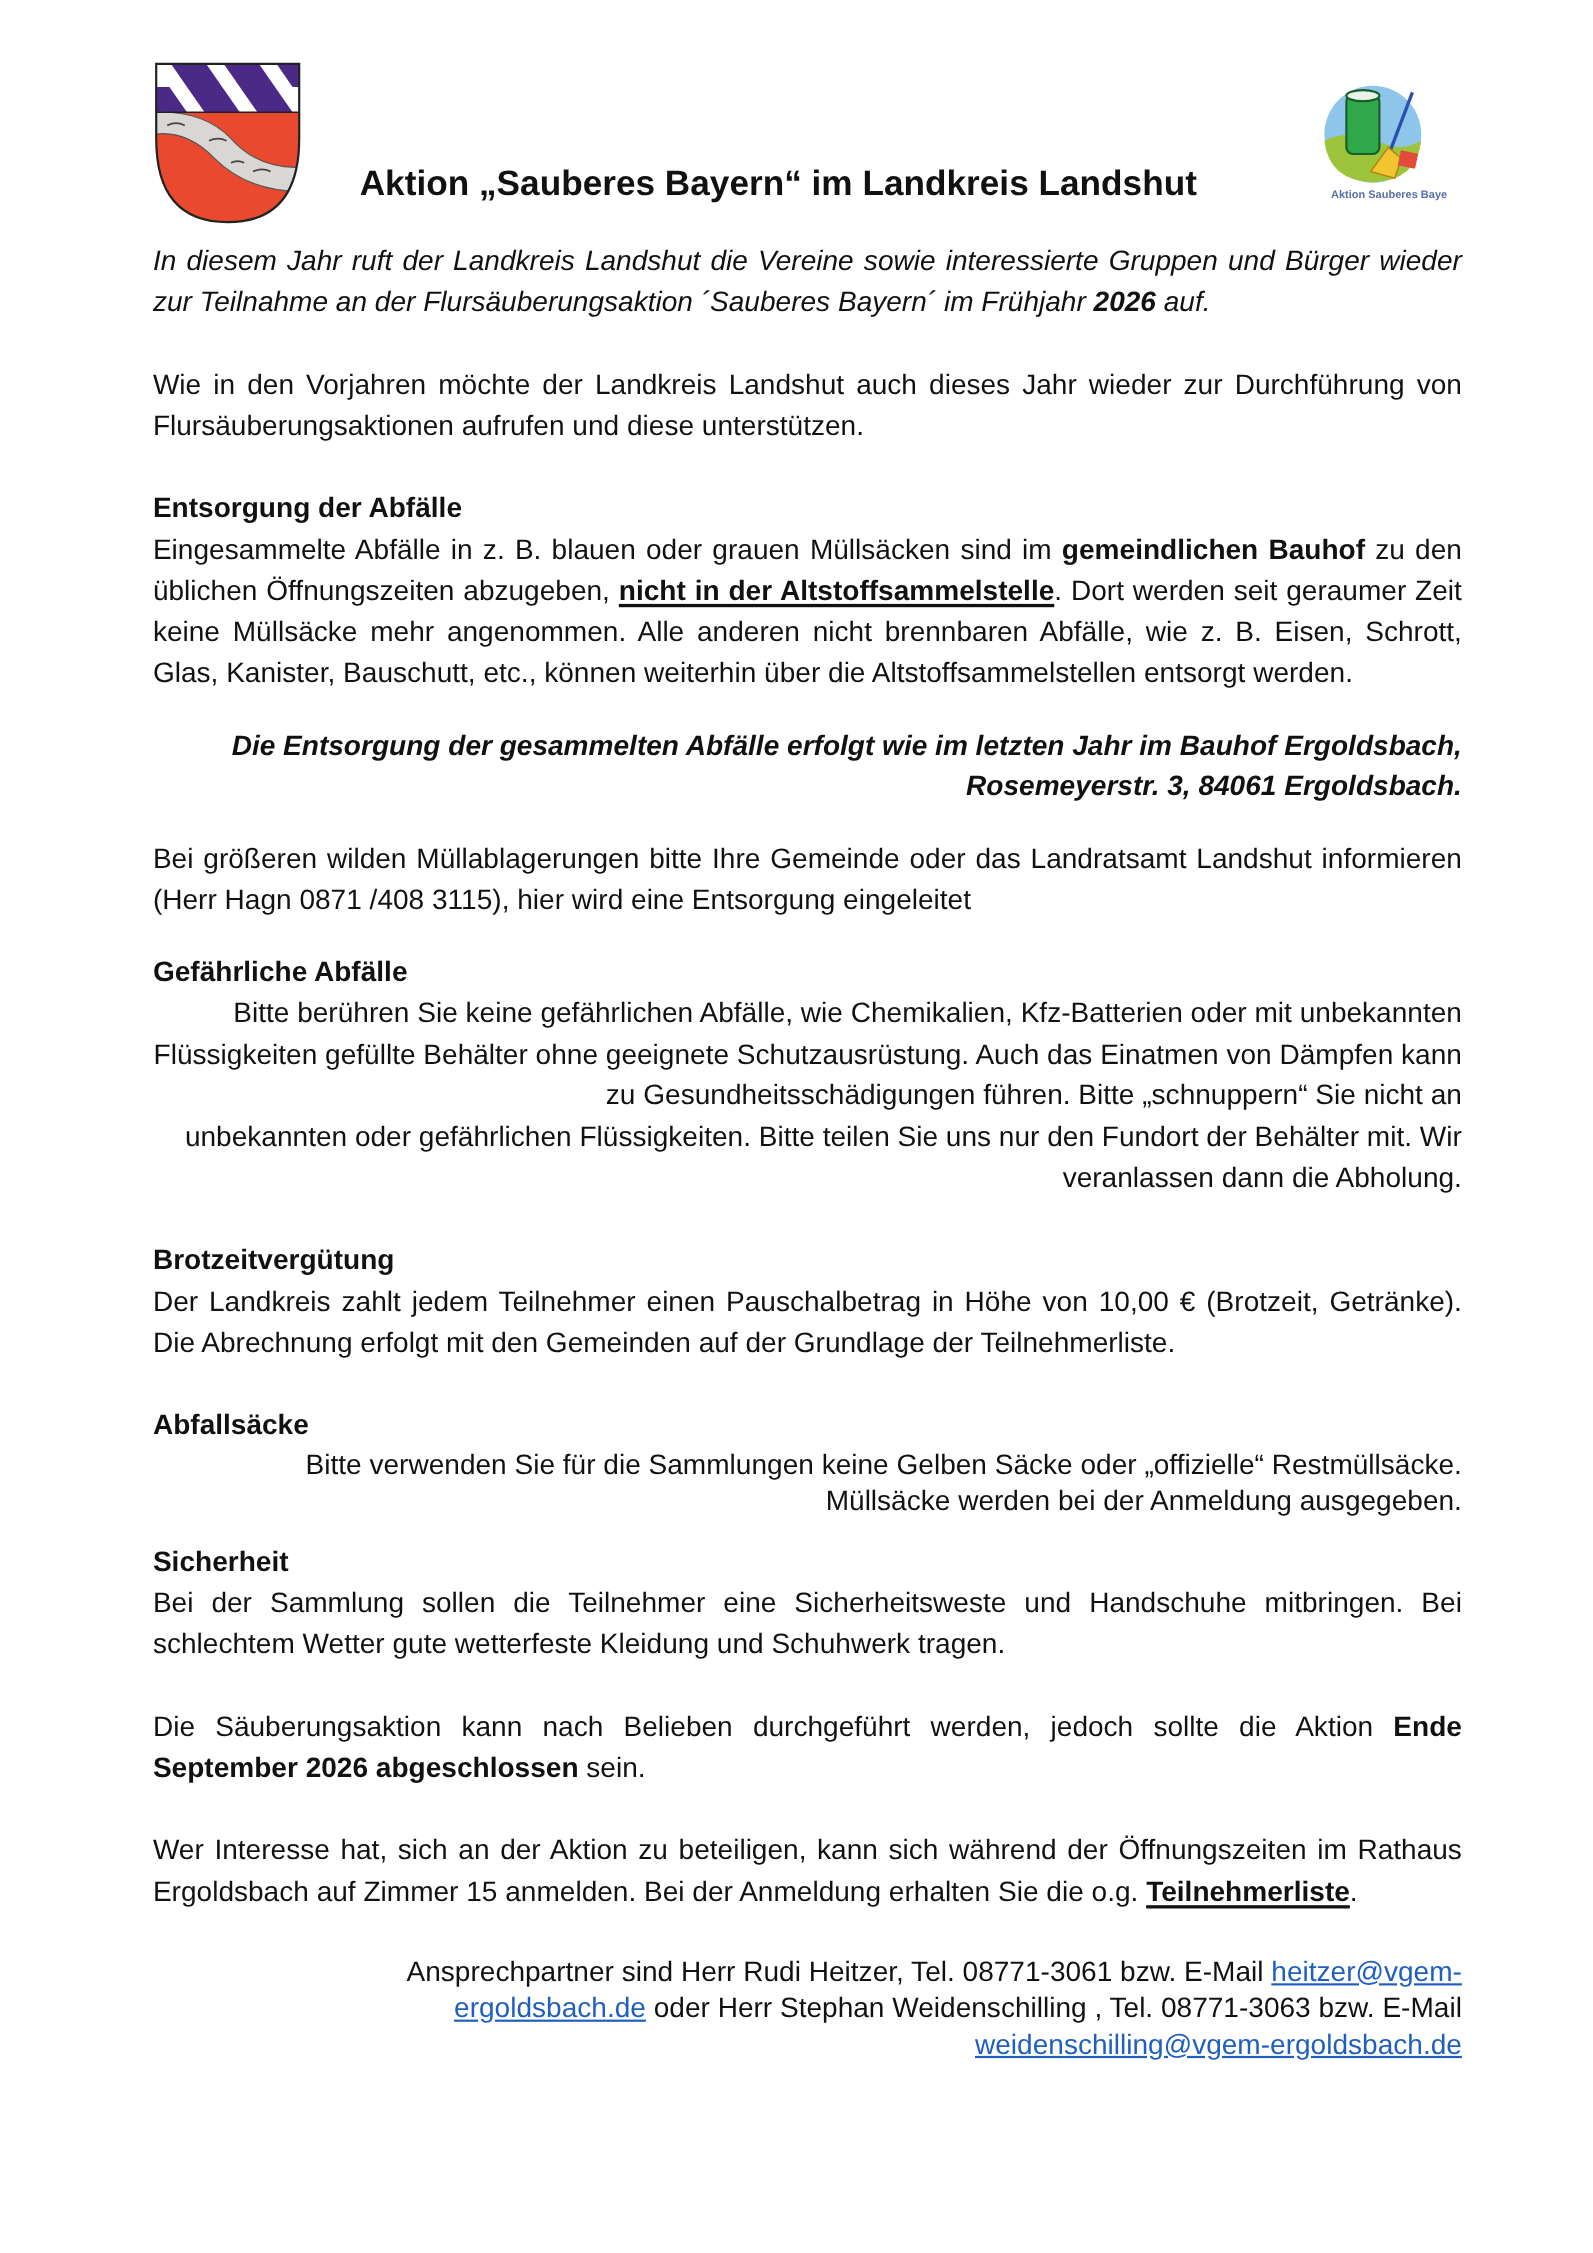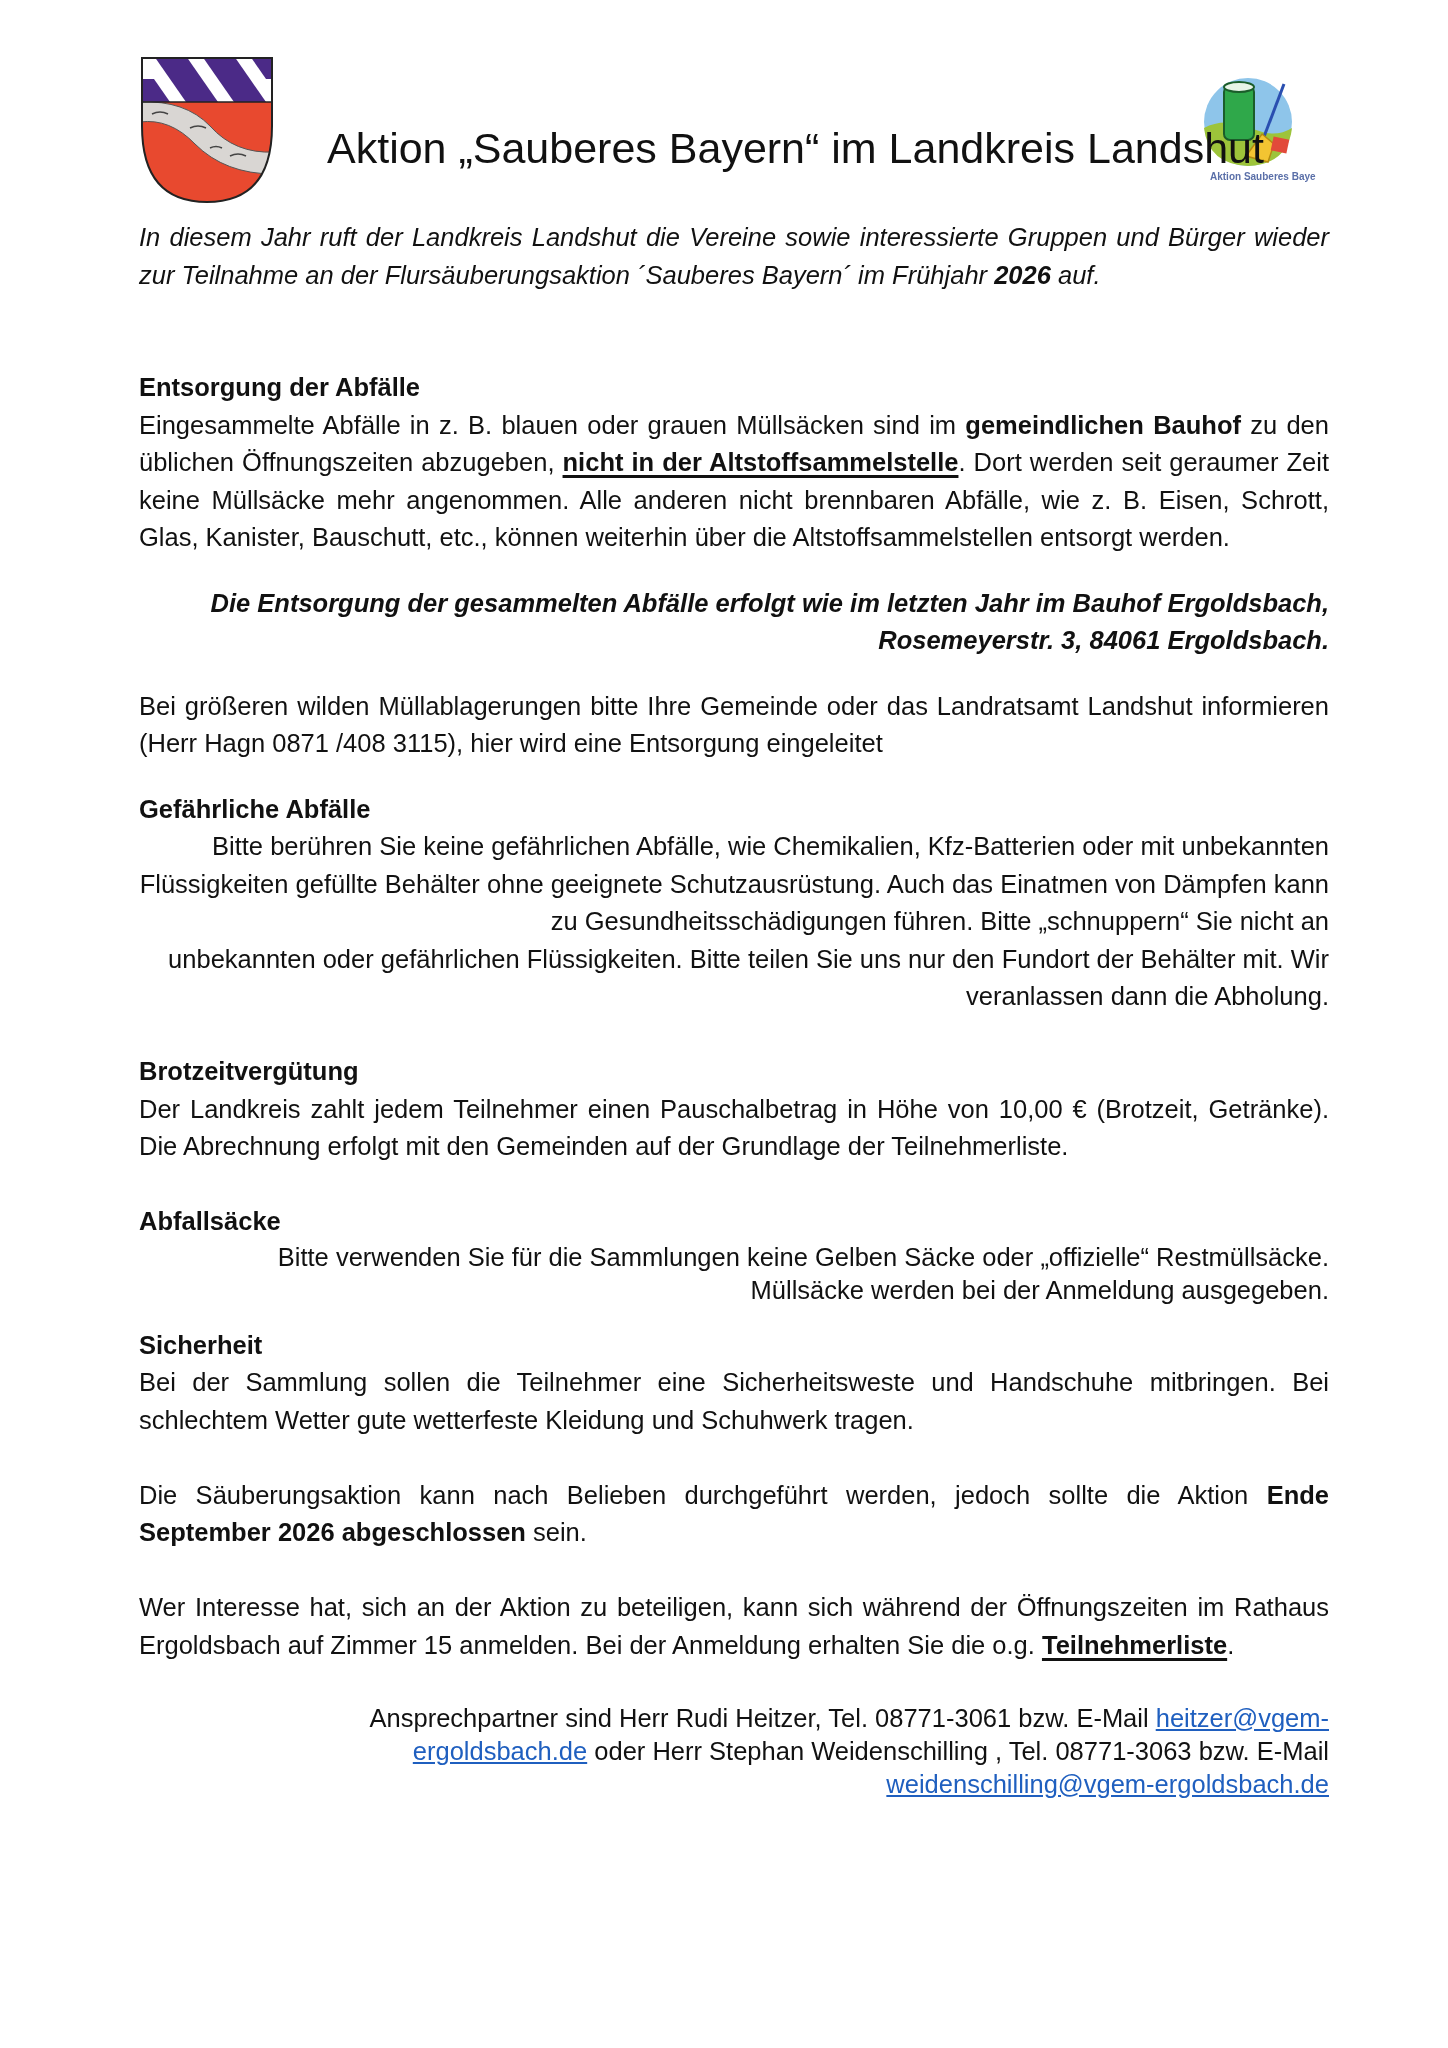--- a/index.html
+++ b/index.html
@@ -1,21 +1,21 @@
 <!DOCTYPE html>
 <html><head>
   <meta charset="utf-8">
   <style>
     html, body { margin:0; padding:0; background:#ffffff; }
     body { width:1448px; height:2048px; position:relative; overflow:hidden;
            font-family:"Liberation Sans", sans-serif; color:#111; }
     .page { position:absolute; left:0; top:0; width:1448px; height:2048px; }
     .crest { position:absolute; left:140px; top:56px; width:134px; height:148px; }
     .logo { position:absolute; left:1196px; top:72px; width:120px; height:118px; }
-    .title { position:absolute; left:327px; top:124px; font-size:43px; font-weight:normal; letter-spacing:0px; white-space:nowrap; }
+    .title { position:absolute; left:327px; top:148px; font-size:32px; font-weight:bold; letter-spacing:0px; white-space:nowrap; }
     .content { position:absolute; left:139px; top:219px; width:1190px; font-size:25.5px; line-height:37.5px; }
     .content p { margin:0; text-align:justify; }
     .content p.nojust { text-align:right; }
     .gap { height:37.5px; }
     .gap-s { height:28px; }
     .h { font-weight:bold; margin:0; }
     .i { font-style:italic; }
     .b { font-weight:bold; }
     .u { text-decoration:underline; text-decoration-thickness:3px; text-underline-offset:4px; }
     a.link { color:#1f5fbf; text-decoration:underline; }
@@ -69,20 +69,21 @@
     </svg>
   </div>
 
   <div class="title">Aktion „Sauberes Bayern“ im Landkreis Landshut</div>
 
   <div class="content">
 
     <p class="i"><span>In diesem Jahr ruft der Landkreis Landshut die Vereine sowie interessierte Gruppen und Bürger wieder zur Teilnahme an der Flursäuberungsaktion ´Sauberes Bayern´ im Frühjahr </span><span class="b">2026</span><span> auf.</span></p>
     <div class="gap"></div>
 
+    <p>Wie in den Vorjahren möchte der Landkreis Landshut auch dieses Jahr wieder zur Durchführung von Flursäuberungsaktionen aufrufen und diese unterstützen.</p>
     <div class="gap"></div>
 
     <p class="h">Entsorgung der Abfälle</p>
     <p><span>Eingesammelte Abfälle in z. B. blauen oder grauen Müllsäcken sind im </span><span class="b">gemeindlichen Bauhof</span><span> zu den üblichen Öffnungszeiten abzugeben, </span><span class="b u">nicht in der Altstoffsammelstelle</span><span>. Dort werden seit geraumer Zeit keine Müllsäcke mehr angenommen. Alle anderen nicht brennbaren Abfälle, wie z. B. Eisen, Schrott, Glas, Kanister, Bauschutt, etc., können weiterhin über die Altstoffsammelstellen entsorgt werden.</span></p>
     <div class="gap-s"></div>
 
     <p class="b i" style="text-align:right;">Die Entsorgung der gesammelten Abfälle erfolgt wie im letzten Jahr im Bauhof Ergoldsbach, Rosemeyerstr. 3, 84061 Ergoldsbach.</p>
     <div class="gap-s"></div>
 
     <p>Bei größeren wilden Müllablagerungen bitte Ihre Gemeinde oder das Landratsamt Landshut informieren (Herr Hagn 0871 /408 3115), hier wird eine Entsorgung eingeleitet</p>

